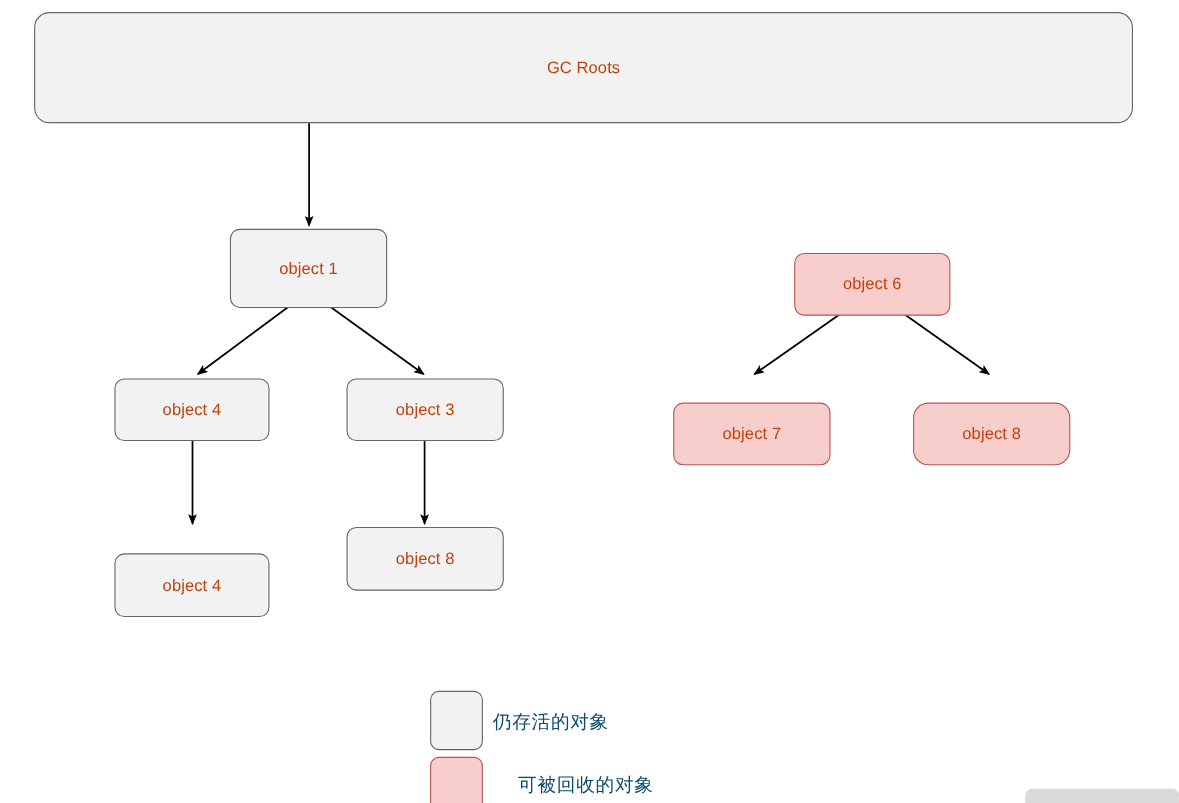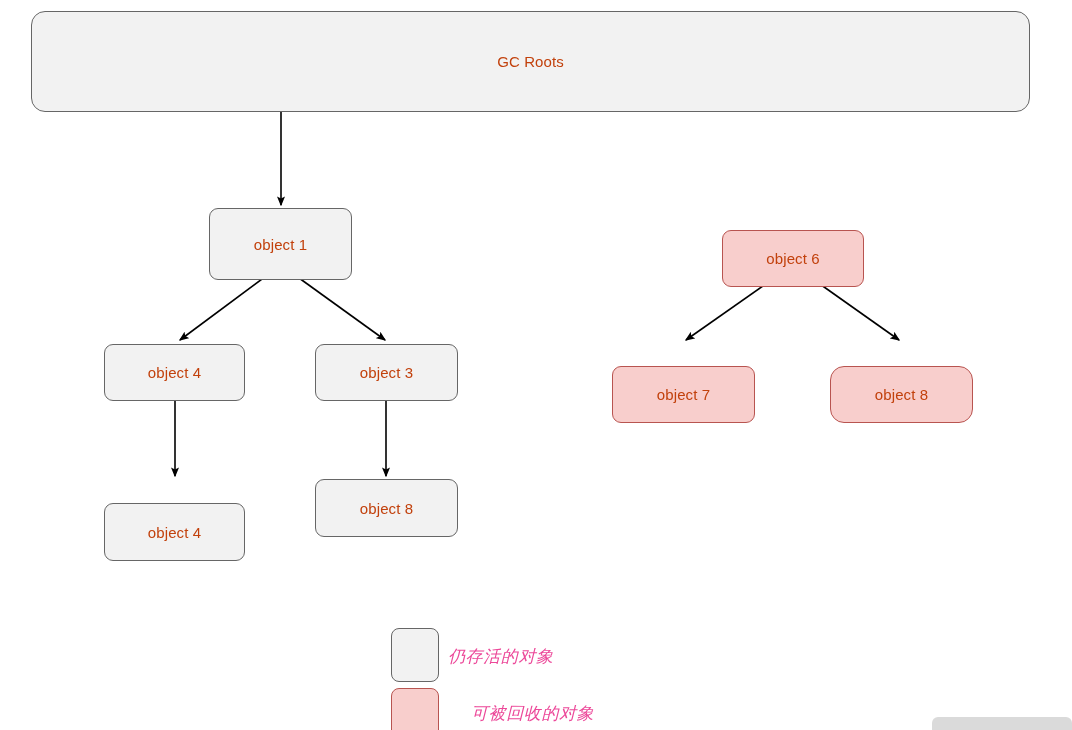--- a/index.html
+++ b/index.html
@@ -74,24 +74,23 @@
   #legend-swatch-garbage {
     left: 391px;
     top: 688px;
     height: 54px;
     background: #f8cecc;
     border: 1.8px solid #b85450;
   }
   .legend-label {
     position: absolute;
     font-size: 17px;
-    color: #ec4899;
+    color: #0c4a6e;
     white-space: nowrap;
     letter-spacing: 0.6px;
-    font-style: italic;
   }
   #legend-label-alive { left: 448px; top: 645px; }
   #legend-label-garbage { left: 455px; top: 702px; margin-left: 16px; }
 
   #bottom-bar {
     position: absolute;
     left: 932px;
     top: 717px;
     width: 140px;
     height: 16px;

